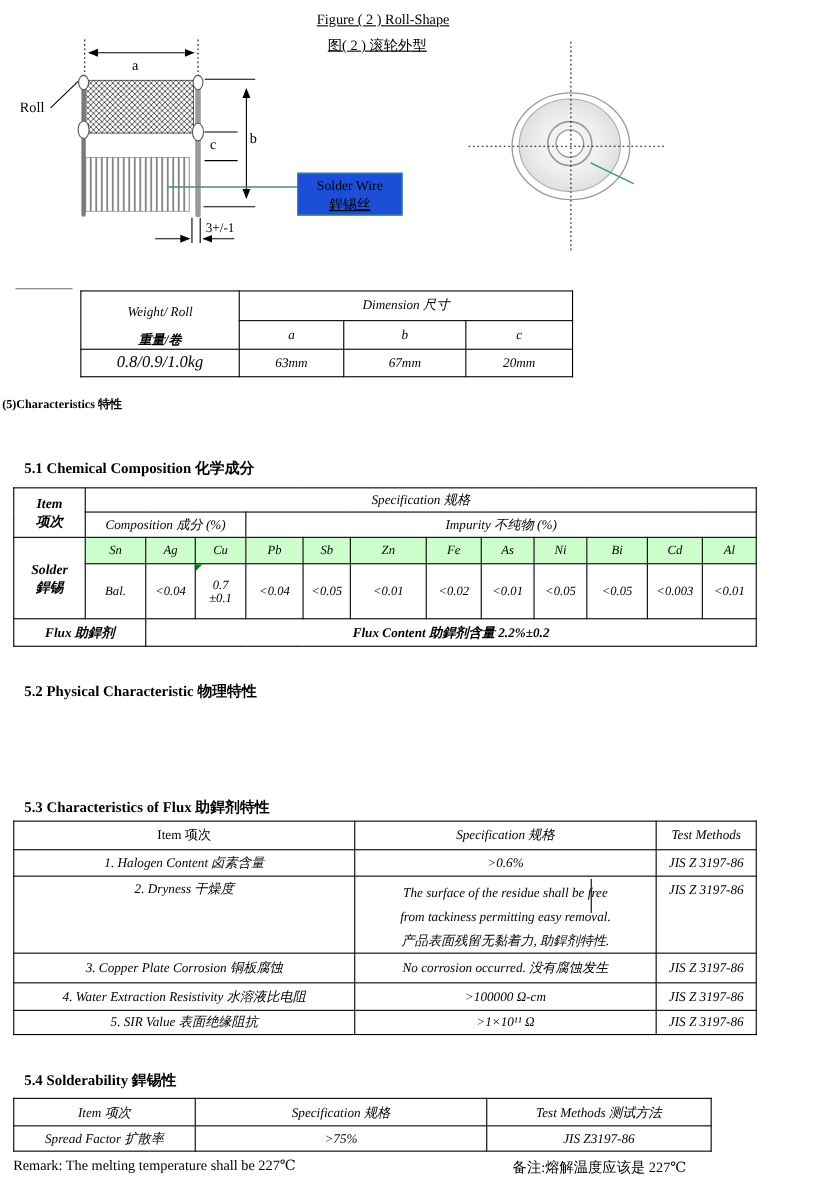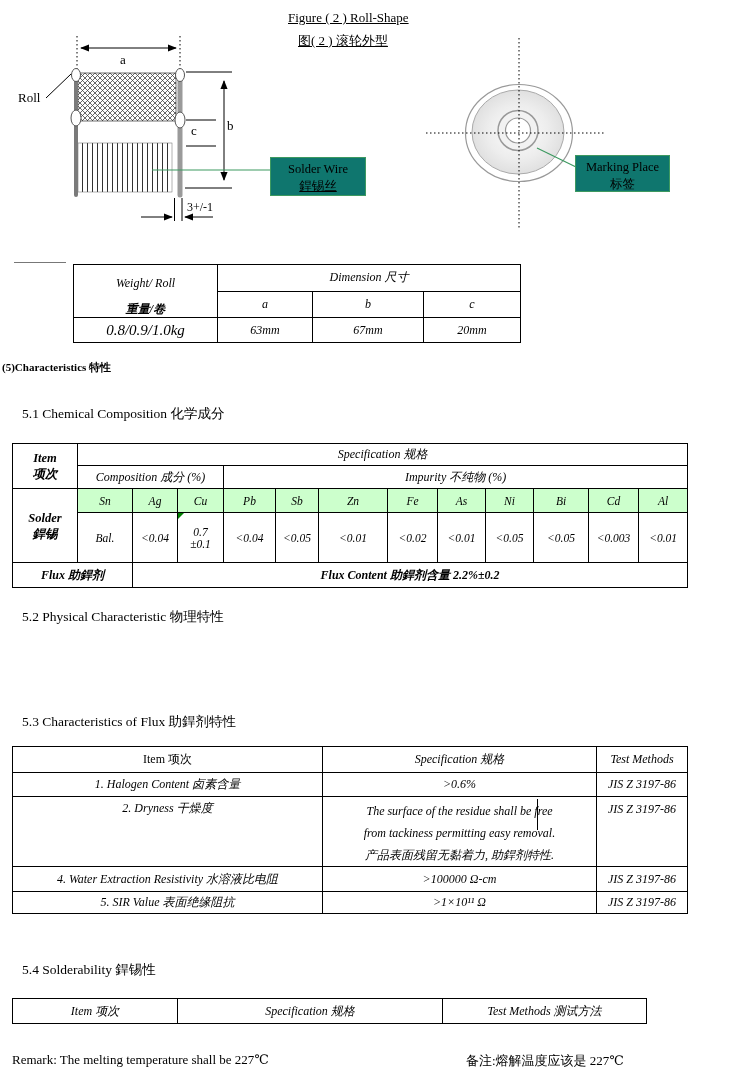--- a/index.html
+++ b/index.html
@@ -3,24 +3,24 @@
 <meta charset="utf-8">
 <style>
   html,body{margin:0;padding:0;background:#fff;}
   .page{position:relative;width:750px;height:1088px;background:#fff;overflow:hidden;
         font-family:"Liberation Serif","DejaVu Serif",serif;color:#000;}
   .abs{position:absolute;}
   .ul{text-decoration:underline;}
   .b{font-weight:bold;}
   .i{font-style:italic;margin-top:10px;}
   .h1{font-size:11px;font-weight:bold;}
-  .h2{font-size:13.5px;font-weight:normal;}
+  .h2{font-size:13.5px;font-weight:bold;margin-top:12px;}
   .fig-label{position:absolute;font-size:13px;}
   .small-dim{font-size:12px;}
-  .gbox{position:absolute;border:1.5px solid var(--accent-green,#3d9960);background:#0f766e;
+  .gbox{position:absolute;border:1.5px solid var(--accent-green,#3d9960);background:#1d4ed8;
         text-align:center;font-size:12.5px;line-height:17px;padding-top:3px;box-sizing:border-box;}
   table.doc{border-collapse:collapse;table-layout:fixed;position:absolute;
             border:1.5px solid #000;font-size:12px;}
   table.doc td{border:1px solid #000;text-align:center;font-style:italic;
                padding:0 2px;overflow:hidden;vertical-align:middle;}
   td.green{background:var(--table-header-bg,#ccffcc);}
   td.left{text-align:left;padding-left:4px;}
   td.small{font-size:11.5px;}
   .two-line{line-height:16px;}
   .wt-value{font-size:15px;}
@@ -95,24 +95,20 @@
     </defs>
     <ellipse cx="99" cy="100" rx="53.5" ry="48.5" fill="none" stroke="#999" stroke-width="1.2"></ellipse>
     <ellipse cx="98" cy="99" rx="46" ry="42" fill="url(#rg)" stroke="#aaa" stroke-width="1"></ellipse>
     <circle cx="98" cy="97.5" r="20" fill="#f2f2f2" stroke="#999" stroke-width="1.5"></circle>
     <circle cx="98" cy="97.5" r="12.5" fill="#fff" stroke="#999" stroke-width="1.2"></circle>
     <line x1="99" y1="5" x2="99" y2="196" stroke="#000" stroke-width="1" stroke-dasharray="1.5,2.5"></line>
     <line x1="6" y1="100" x2="186" y2="100" stroke="#000" stroke-width="1" stroke-dasharray="1.5,2.5"></line>
     <line x1="117" y1="115" x2="156" y2="134" stroke="var(--accent-green,#3d9960)" stroke-width="1.2"></line>
   </svg>
 
-  <div class="gbox" style="left:575px;top:155px;width:95px;height:37px;">
-    <div>Marking Place</div>
-    <div>标签</div>
-  </div>
 
   <div class="margin-line" style="left:14px;top:262px;width:52px;"></div>
 
   <table class="doc" style="left:73px;top:264px;width:447px;">
     <colgroup>
         <col style="width:144px">
         <col style="width:95px">
         <col style="width:111px">
         <col style="width:97px">
       </colgroup>
@@ -236,20 +232,25 @@
     </tr>
     <tr style="height:67px;">
       <td class="left" style="vertical-align:top;padding-top:3px;margin-top:48px;">2. Dryness  干燥度</td>
       <td class="left" style="vertical-align:top;padding-top:3px;line-height:22px;">
         <div>The surface of the residue shall be free</div>
         <div>from tackiness permitting easy removal.</div>
         <div>产品表面残留无黏着力, 助銲剂特性.</div>
       </td>
       <td class="left" style="vertical-align:top;padding-top:5px;">JIS Z 3197-86</td>
     </tr>
+    <tr style="height:27px;">
+      <td class="left">3. Copper Plate  Corrosion  铜板腐蚀</td>
+      <td class="left">No corrosion occurred.  没有腐蚀发生</td>
+      <td class="left">JIS Z 3197-86</td>
+    </tr>
     <tr style="height:25px;">
       <td class="left">4. Water Extraction Resistivity  水溶液比电阻</td>
       <td class="left">&gt;100000 Ω-cm</td>
       <td class="left">JIS Z 3197-86</td>
     </tr>
     <tr style="height:22px;">
       <td class="left">5. SIR Value  表面绝缘阻抗</td>
       <td class="left">&gt;1×10¹¹ Ω</td>
       <td class="left">JIS Z 3197-86</td>
     </tr>
@@ -265,19 +266,24 @@
         <col style="width:165px">
         <col style="width:265px">
         <col style="width:204px">
       </colgroup>
     <tbody>
         <tr style="height:25px;">
       <td>Item 项次</td>
       <td>Specification 规格</td>
       <td>Test Methods 测试方法</td>
     </tr>
+    <tr style="height:23px;">
+      <td>Spread Factor 扩散率</td>
+      <td>&gt;75%</td>
+      <td>JIS Z3197-86</td>
+    </tr>
   </tbody>
     </table>
 
   <div class="remark" style="left:12px;top:1052px;">Remark: The melting temperature shall be 227℃</div>
   <div class="remark" style="left:466px;top:1052px;">备注:熔解温度应该是 227℃</div>
 
 </div>
 
 </body></html>

